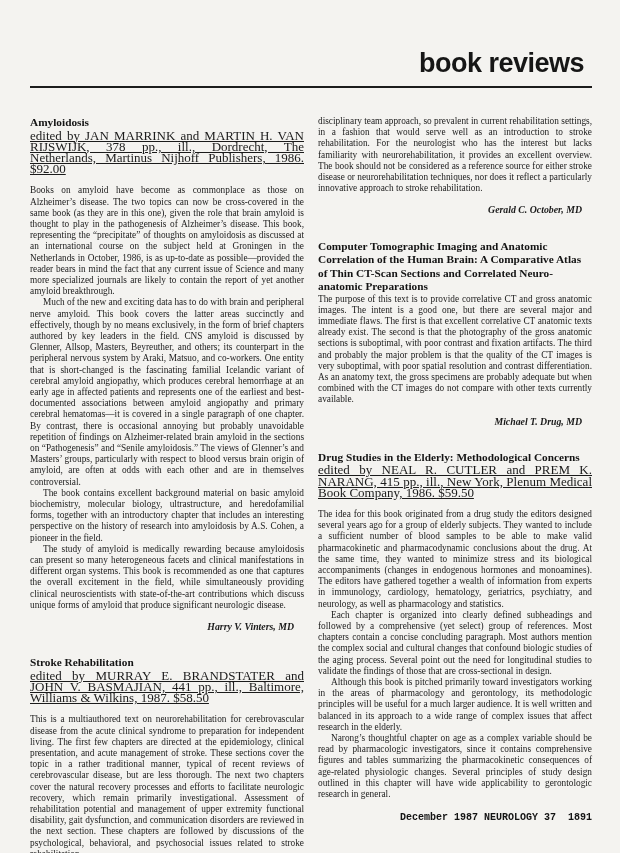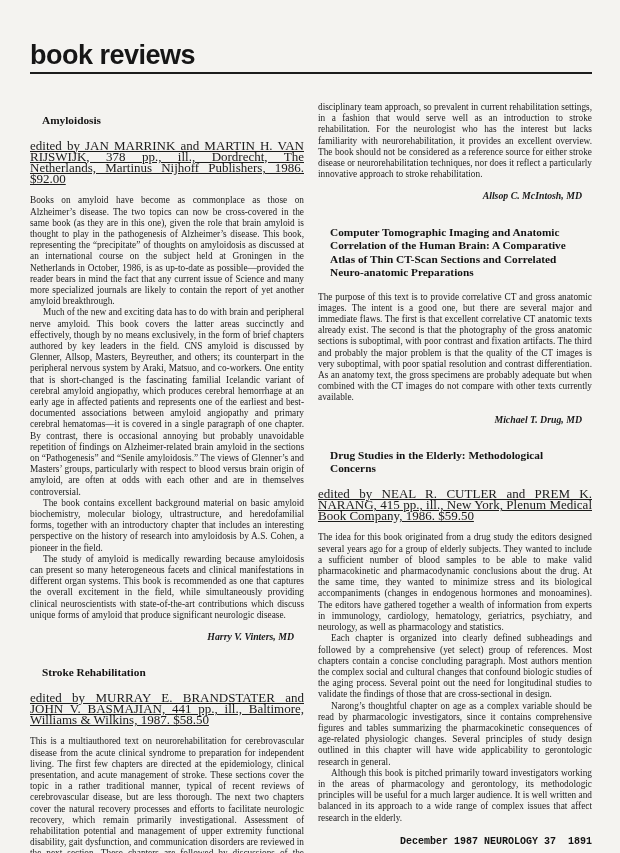--- a/index.html
+++ b/index.html
@@ -13,45 +13,46 @@
     position: relative;
   }
   .page {
     padding: 40px 28px 0 30px;
     box-sizing: border-box;
     width: 620px;
     height: 853px;
   }
   .masthead { position: relative; }
   .masthead h1 {
-    margin: 0;
+    margin: 8px;
     font-family: "Liberation Sans", sans-serif;
     font-weight: 700;
     font-size: 27px;
     letter-spacing: -0.5px;
     line-height: 30px;
     color: #161616;
+    text-align: right;
   }
   .masthead .rule {
     border: 0;
     border-top: 2px solid #1c1c1c;
     margin: 2px 0 0 0;
   }
   .columns {
     display: flex;
     gap: 14px;
     margin-top: 28px;
   }
   .col {
     width: 274px;
     flex: 0 0 274px;
   }
   .review + .review { margin-top: 24px; }
   .review h2 {
-    margin: 12px;
+    margin: 0;
     font-size: 11.3px;
     line-height: 13.5px;
     font-weight: 700;
     color: #141414;
   }
   .byline {
     margin: 0 0 11px 0;
     font-size: 13px;
     line-height: 11.2px;
     text-align: justify;
@@ -114,36 +115,36 @@
         <p class="body-par">This is a multiauthored text on neurorehabilitation for cerebrovascular disease from the acute clinical syndrome to preparation for independent living. The first few chapters are directed at the epidemiology, clinical presentation, and acute management of stroke. These sections cover the topic in a rather traditional manner, typical of recent reviews of cerebrovascular disease, but are less thorough. The next two chapters cover the natural recovery processes and efforts to facilitate neurologic recovery, which remain primarily investigational. Assessment of rehabilitation potential and management of upper extremity functional disability, gait dysfunction, and communication disorders are reviewed in the next section. These chapters are followed by discussions of the psychological, behavioral, and psychosocial issues related to stroke rehabilitation.</p>
         <p class="body-par indent">This is a comprehensive text covering the major issues in stroke rehabilitation. Some of the early chapters are outdated as evidenced by the lack of recent references in the bibliographies. There are also variations in the quality of individual chapters. Still, the book covers the field of stroke rehabilitation with special attention to the multi-</p>
       </article>
 
     </section>
 
     <section class="col">
 
       <article class="review">
         <p class="body-par">disciplinary team approach, so prevalent in current rehabilitation settings, in a fashion that would serve well as an introduction to stroke rehabilitation. For the neurologist who has the interest but lacks familiarity with neurorehabilitation, it provides an excellent overview. The book should not be considered as a reference source for either stroke disease or neurorehabilitation techniques, nor does it reflect a particularly innovative approach to stroke rehabilitation.</p>
-        <p class="signature">Allsop C. McIntosh, MD</p>
+        <p class="signature">Gerald C. October, MD</p>
       </article>
 
       <article class="review">
         <h2>Computer Tomographic Imaging and Anatomic Correlation of the Human Brain: A Comparative Atlas of Thin CT-Scan Sections and Correlated Neuro-anatomic Preparations</h2>
         <p class="body-par">The purpose of this text is to provide correlative CT and gross anatomic images. The intent is a good one, but there are several major and immediate flaws. The first is that excellent correlative CT anatomic texts already exist. The second is that the photography of the gross anatomic sections is suboptimal, with poor contrast and fixation artifacts. The third and probably the major problem is that the quality of the CT images is very suboptimal, with poor spatial resolution and contrast differentiation. As an anatomy text, the gross specimens are probably adequate but when combined with the CT images do not compare with other texts currently available.</p>
         <p class="signature">Michael T. Drug, MD</p>
       </article>
 
       <article class="review">
         <h2>Drug Studies in the Elderly: Methodological Concerns</h2>
         <p class="byline">edited by NEAL R. CUTLER and PREM K. NARANG, 415 pp., ill., New York, Plenum Medical Book Company, 1986. $59.50</p>
         <p class="body-par">The idea for this book originated from a drug study the editors designed several years ago for a group of elderly subjects. They wanted to include a sufficient number of blood samples to be able to make valid pharmacokinetic and pharmacodynamic conclusions about the drug. At the same time, they wanted to minimize stress and its biological accompaniments (changes in endogenous hormones and monoamines). The editors have gathered together a wealth of information from experts in immunology, cardiology, hematology, geriatrics, psychiatry, and neurology, as well as pharmacology and statistics.</p>
         <p class="body-par indent">Each chapter is organized into clearly defined subheadings and followed by a comprehensive (yet select) group of references. Most chapters contain a concise concluding paragraph. Most authors mention the complex social and cultural changes that confound biologic studies of the aging process. Several point out the need for longitudinal studies to validate the findings of those that are cross-sectional in design.</p>
+        <p class="body-par indent">Although this book is pitched primarily toward investigators working in the areas of pharmacology and gerontology, its methodologic principles will be useful for a much larger audience. It is well written and balanced in its approach to a wide range of complex issues that affect research in the elderly.</p>
         <p class="body-par indent">Narong’s thoughtful chapter on age as a complex variable should be read by pharmacologic investigators, since it contains comprehensive figures and tables summarizing the pharmacokinetic consequences of age-related physiologic changes. Several principles of study design outlined in this chapter will have wide applicability to gerontologic research in general.</p>
-        <p class="body-par indent">Although this book is pitched primarily toward investigators working in the areas of pharmacology and gerontology, its methodologic principles will be useful for a much larger audience. It is well written and balanced in its approach to a wide range of complex issues that affect research in the elderly.</p>
       </article>
 
       <p class="journal-footer">December 1987 NEUROLOGY 37  1891</p>
 
     </section>
 
   </main>
 
 </div>
 

